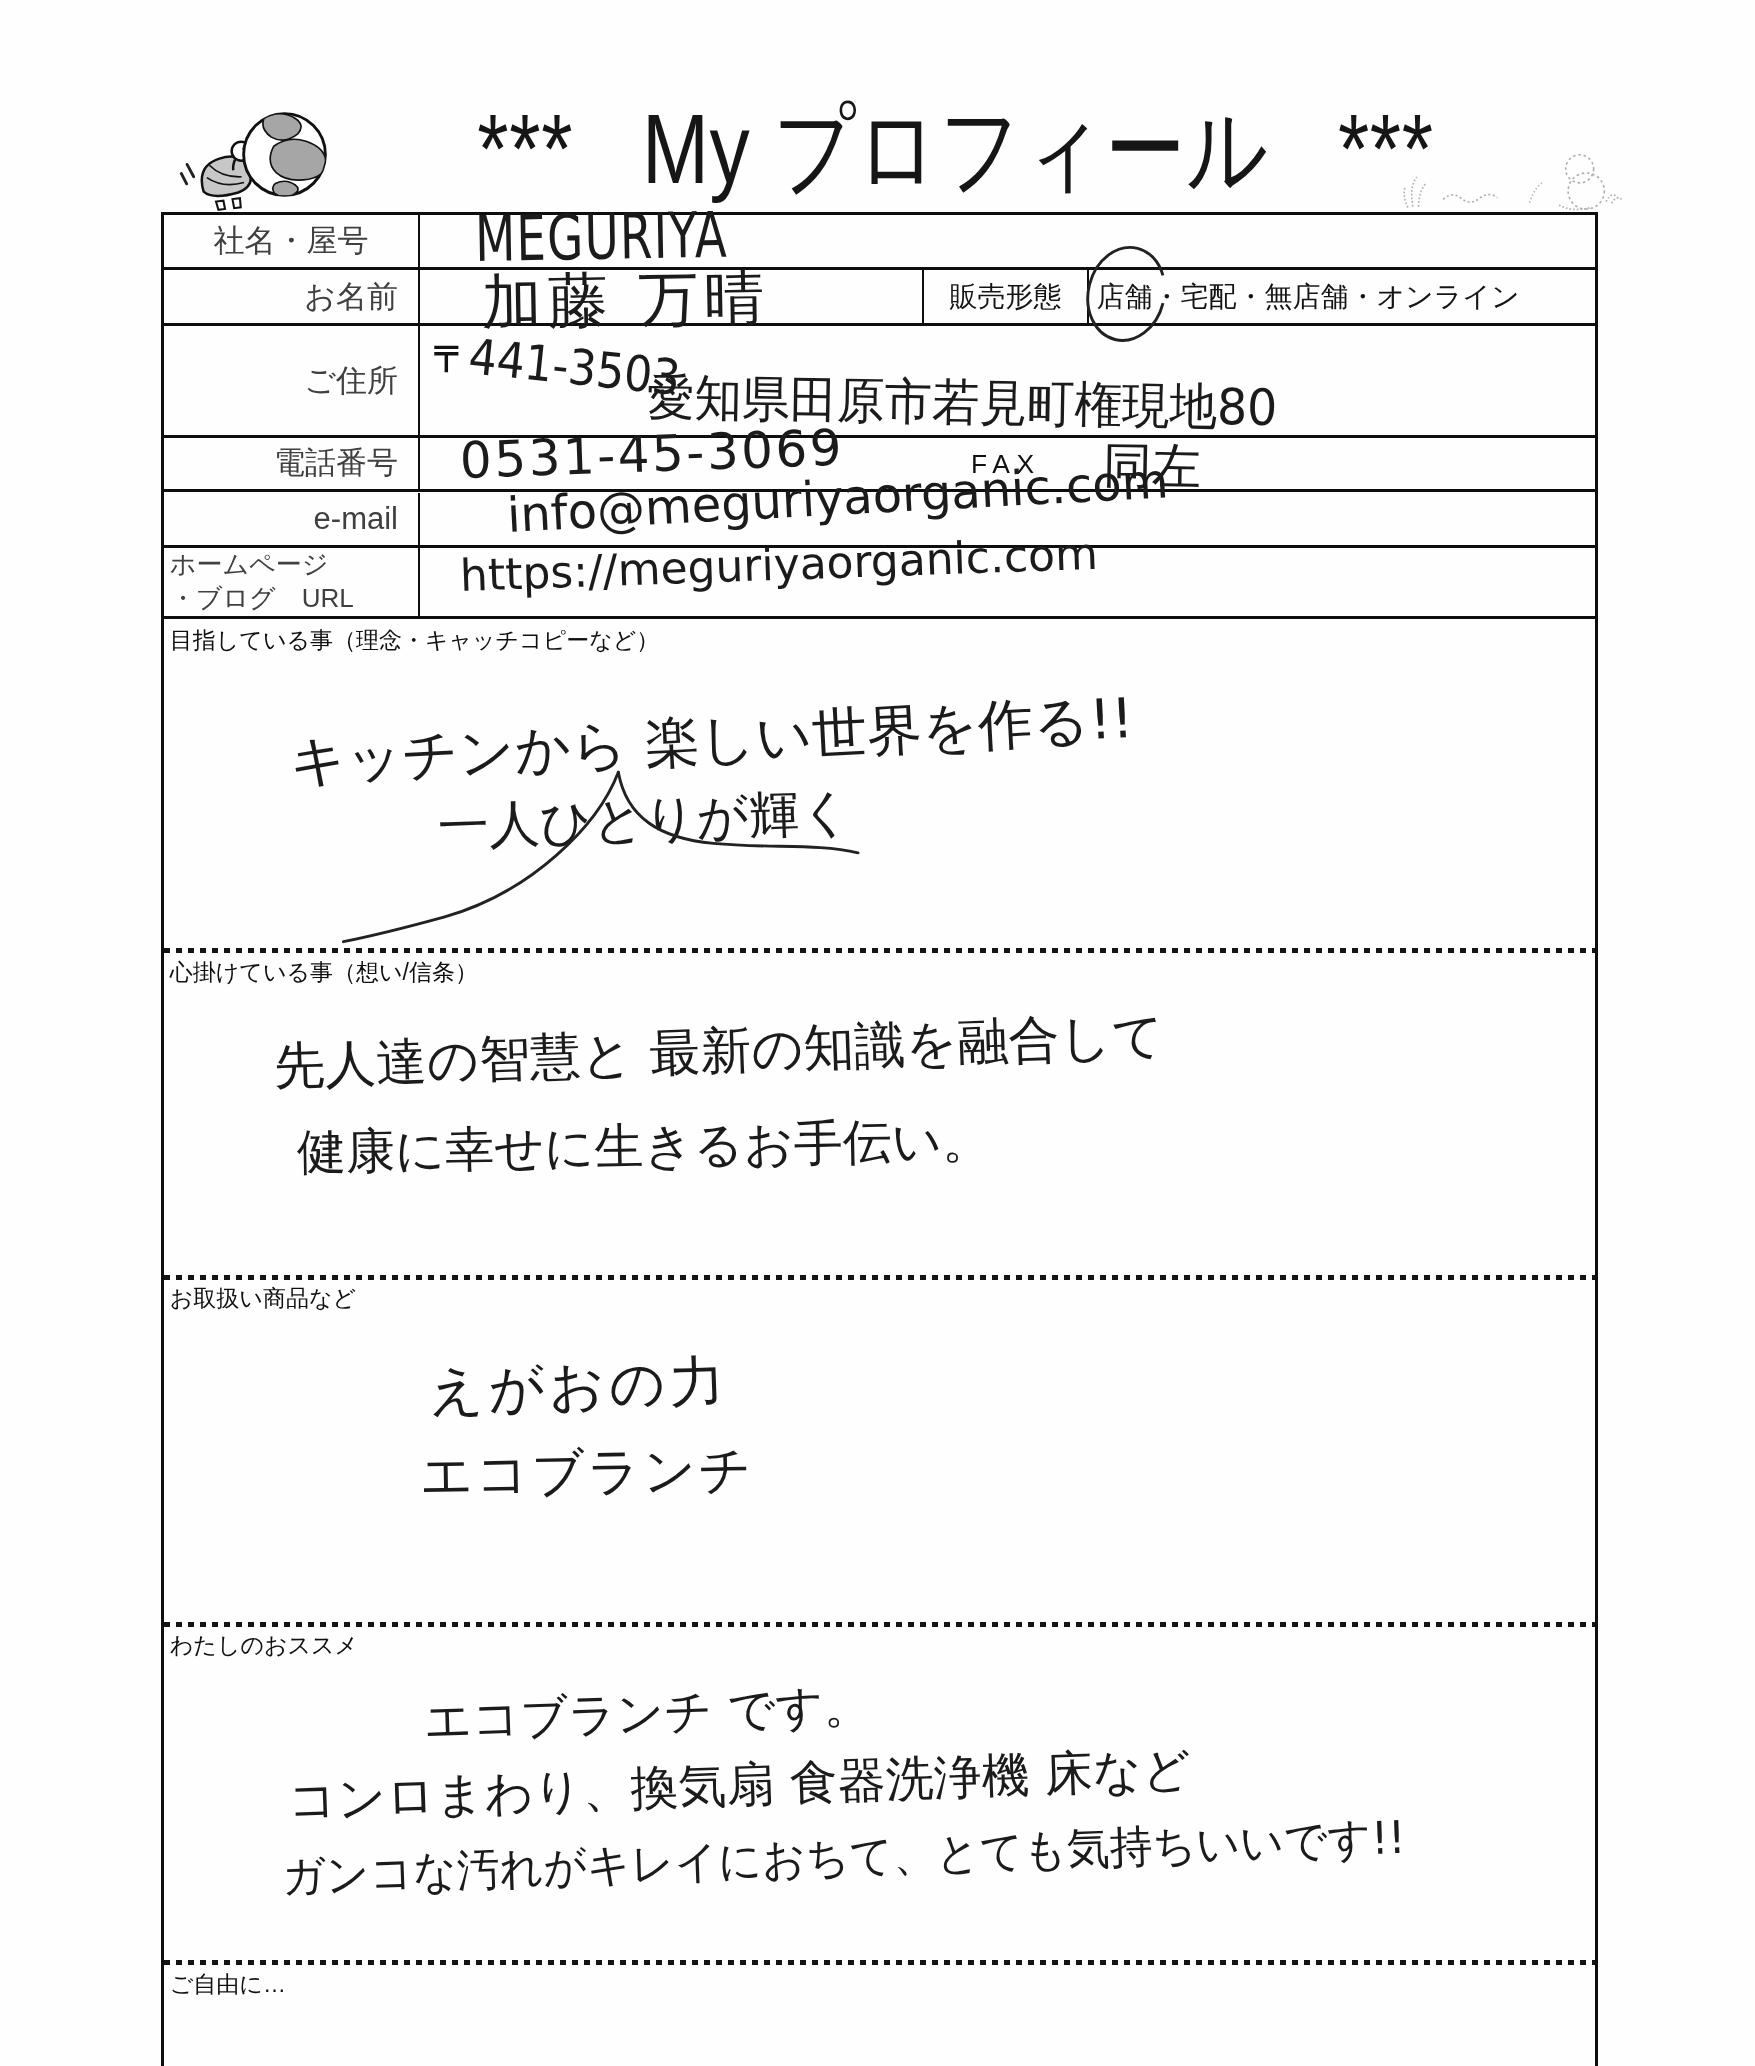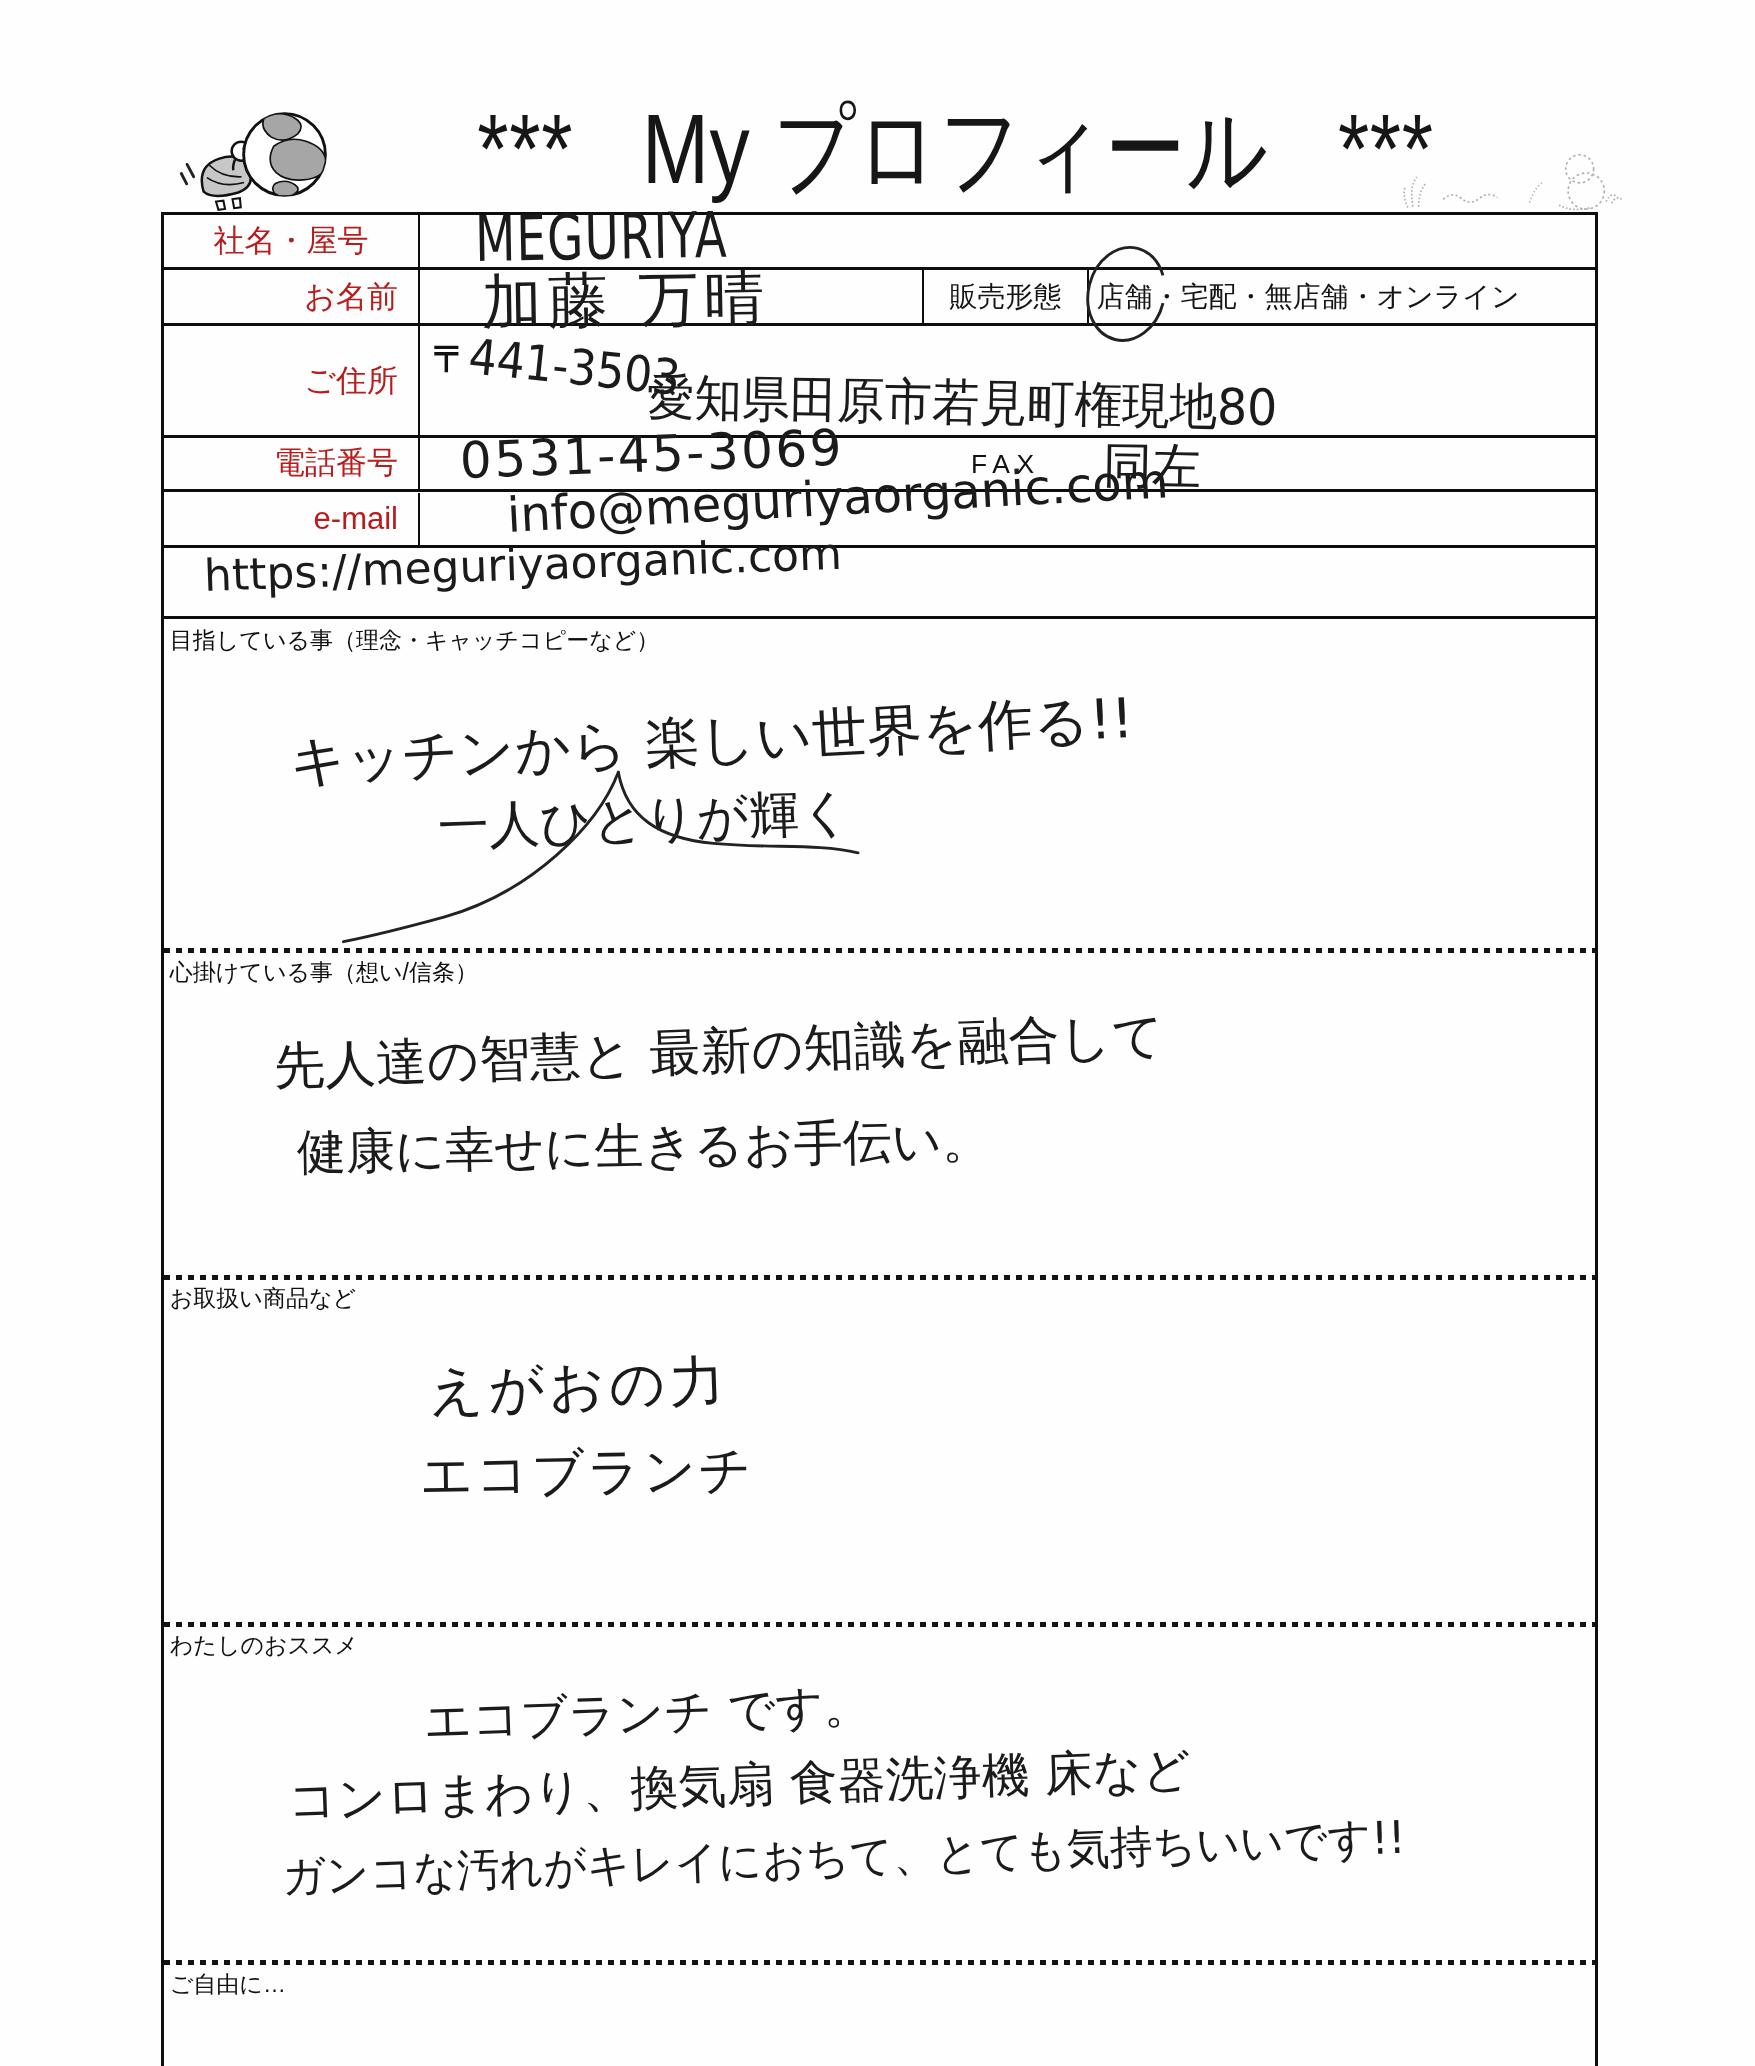--- a/index.html
+++ b/index.html
@@ -20,21 +20,21 @@
   .sketch{position:absolute;left:1393px;top:145px;opacity:.6;}
   
   .table{
     position:absolute;left:161px;top:212px;width:1437px;height:2090px;
     border:3.7px solid #0e0e0e;box-sizing:border-box;background:transparent;
   }
   .row{position:absolute;left:0;right:0;display:flex;box-sizing:border-box;
        border-bottom:3.3px solid #0e0e0e;}
   .label-cell{
     flex:0 0 256px;width:256px;border-right:2.9px solid #0e0e0e;box-sizing:border-box;
-    display:flex;align-items:center;font-size:31px;color:#b91c1c;
+    display:flex;align-items:center;font-size:31px;color:#404040;
   }
   .lab-center{justify-content:center;}
   .lab-right{justify-content:flex-end;padding-right:20px;}
   .lab-left{justify-content:flex-start;padding-left:5.8px;font-size:26px;line-height:1.3;white-space:pre-line;}
   .value-cell{position:relative;flex:1 1 auto;}
   .mini-cell{box-sizing:border-box;display:flex;align-items:center;justify-content:center;font-size:28px;}
   .sales-label{flex:0 0 167px;border-left:2.9px solid #0e0e0e;border-right:2.9px solid #0e0e0e;}
   .options-cell{position:relative;flex:1 1 auto;font-size:28px;display:flex;align-items:center;padding-left:7.4px;border-radius:23px;}
   
   .hand{
@@ -140,20 +140,22 @@
     </div>
 
     <div class="row" style="top:278px;height:55px;">
       <div class="label-cell lab-right">e-mail</div>
       <div class="value-cell">
         <span class="hand" style="left:87px;top:-5.8px;font-size:48px;transform:rotate(-3deg);">info@meguriyaorganic.com</span>
       </div>
     </div>
 
     <div class="row" style="top:333px;height:71px;border-bottom-width:3.3px;">
+      <div class="label-cell lab-left">ホームページ
+・ブログ　URL</div>
       <div class="value-cell">
         <span class="hand" style="left:40px;top:1.7px;font-size:44px;transform:rotate(-2deg);">https://meguriyaorganic.com</span>
       </div>
     </div>
 
     <div class="section" style="top:404px;height:332px;">
       <div class="section-title">目指している事（理念・キャッチコピーなど）</div>
       <span class="hand" style="left:126px;top:107px;font-size:55px;transform:rotate(-3deg);">キッチンから 楽しい世界を作る!!</span>
       <span class="hand" style="left:274px;top:174px;font-size:51px;transform:rotate(-2deg);">一人ひとりが輝く</span>
       <svg width="744" height="215" viewBox="0 0 1800 520" style="position:absolute;left:103px;top:116px;overflow:visible;">

